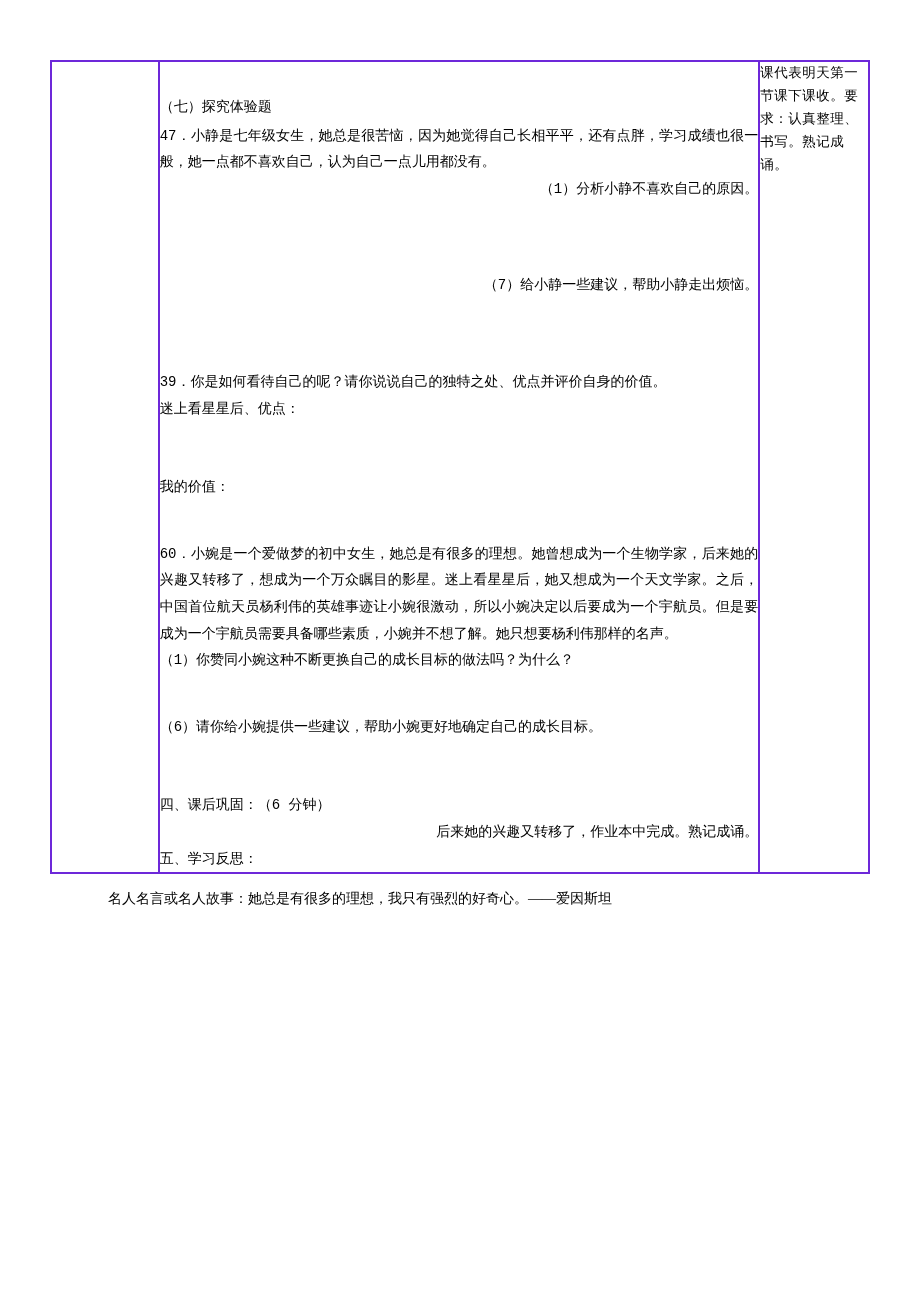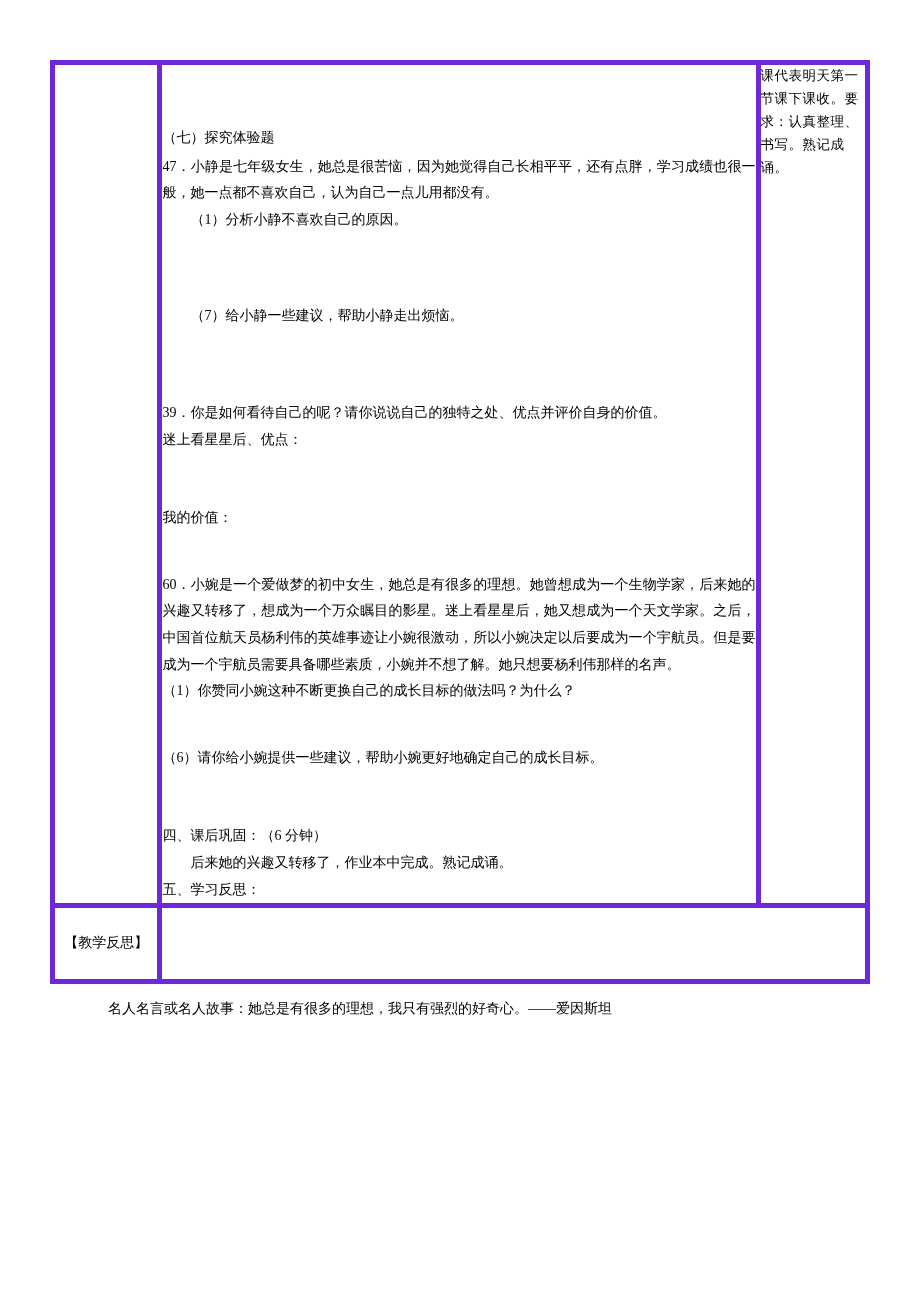--- a/index.html
+++ b/index.html
@@ -14,49 +14,51 @@
       color: #000000;
       width: 920px;
       padding: 60px 50px 40px 50px;
       line-height: 1.9;
     }
     .main-table {
       border-collapse: collapse;
       width: 100%;
     }
     .main-table td {
-      border: 5px solid #6d28d9;
+      border: 2px solid #6d28d9;
       vertical-align: top;
       padding: 0;
     }
     .col-left {
       width: 108px;
     }
     .col-middle {
       width: 602px;
       padding: 10px 10px 25px 16px;
     }
     .col-right {
       width: 110px;
       padding: 10px 4px 0 6px;
       font-size: 13.5px;
       line-height: 1.7;
       letter-spacing: 0.5px;
     }
     .content-block {
-      margin-top: 60px;
+      margin-top: 32px;
+      font-family: Liberation Mono, monospace;
     }
     .section-heading {
       margin-bottom: 2px;
     }
     .q-text {
       text-align: justify;
     }
     .indent-1 {
       padding-left: 2em;
+      text-align: right;
     }
     .gap-med {
       height: 70px;
     }
     .gap-large {
       height: 52px;
     }
     .gap-xl {
       height: 40px;
     }
@@ -111,22 +113,16 @@
         <div>四、课后巩固：（6 分钟）</div>
         <div class="indent-1">后来她的兴趣又转移了，作业本中完成。熟记成诵。</div>
         <div>五、学习反思：</div>
 
       </div>
     </td>
     <td class="col-right">
       <div>课代表明天第一节课下课收。要求：认真整理、书写。熟记成诵。</div>
     </td>
   </tr>
-  <tr class="row-reflect">
-    <td class="col-left">
-      <span>【教学反思】</span>
-    </td>
-    <td class="col-middle" colspan="2"></td>
-  </tr>
 </tbody>
   </table>
 
 <div class="footer-quote">名人名言或名人故事：她总是有很多的理想，我只有强烈的好奇心。——爱因斯坦</div>
 
 </body></html>

